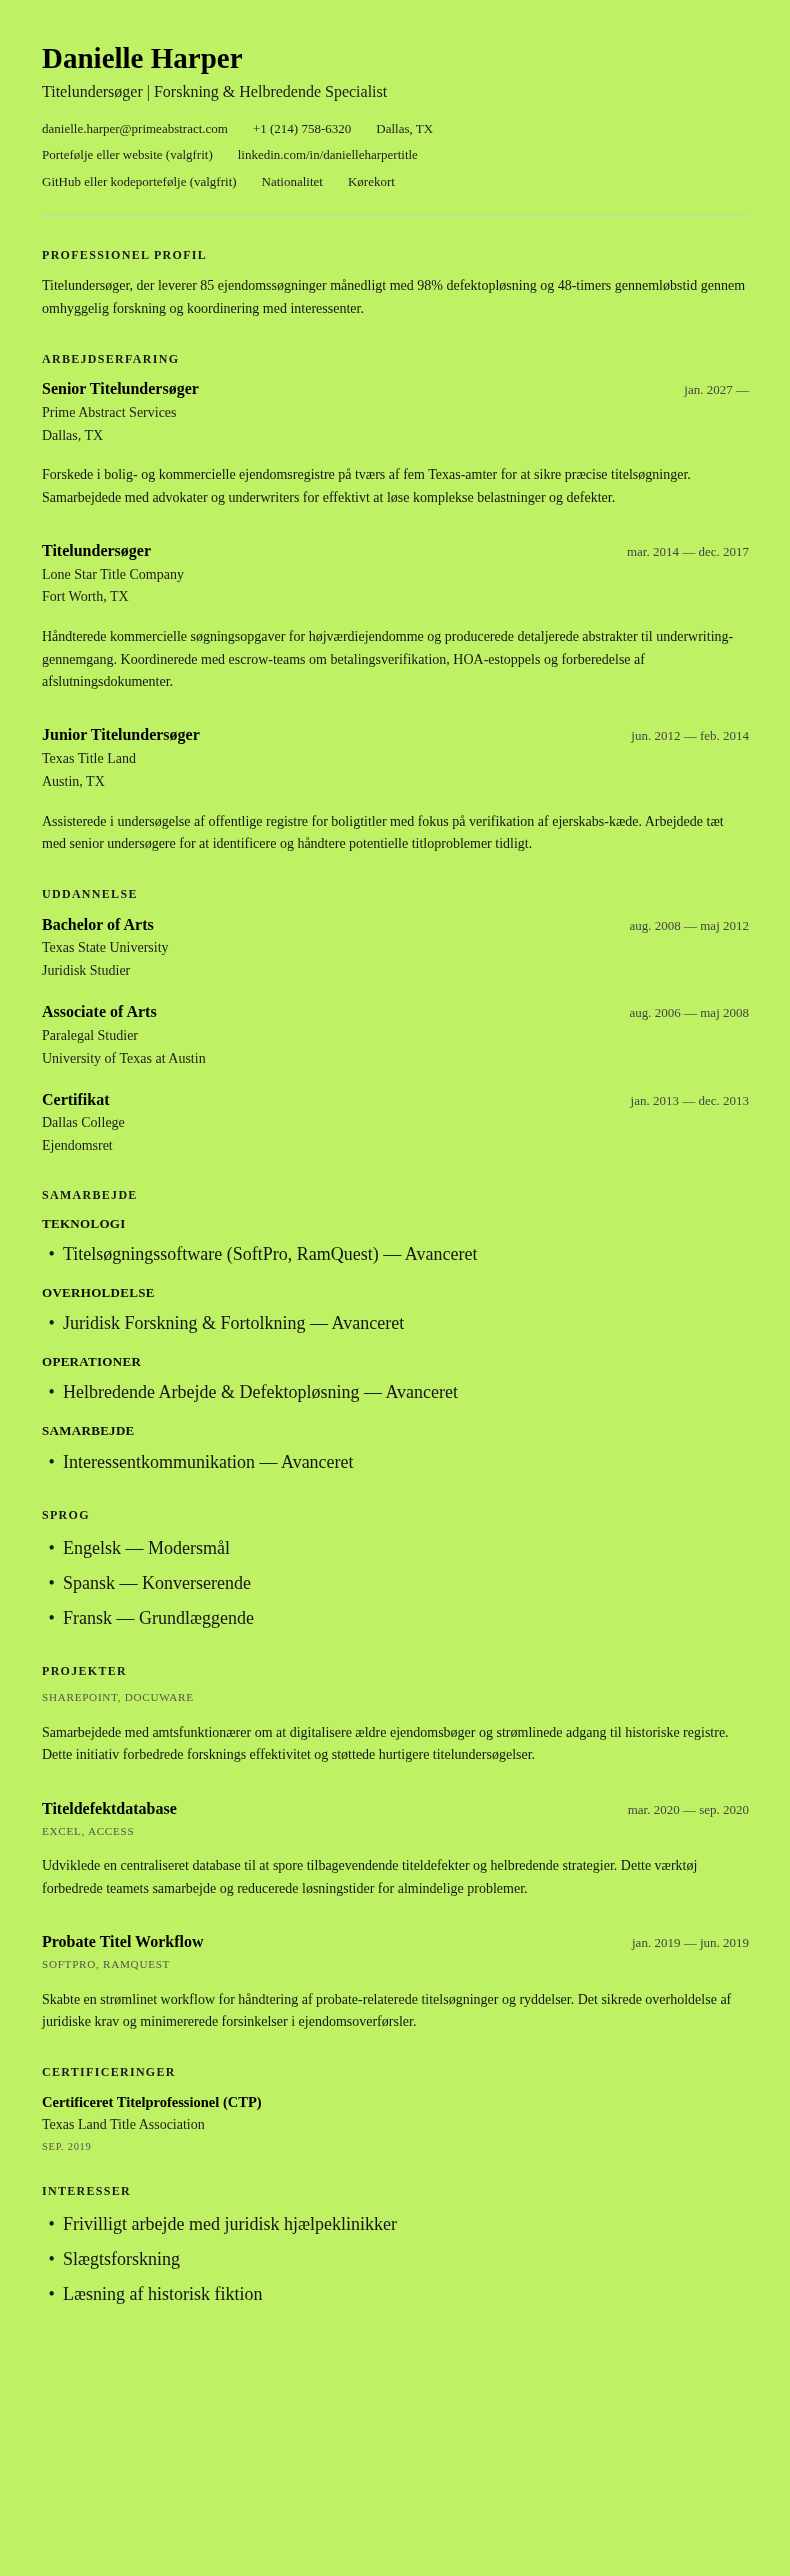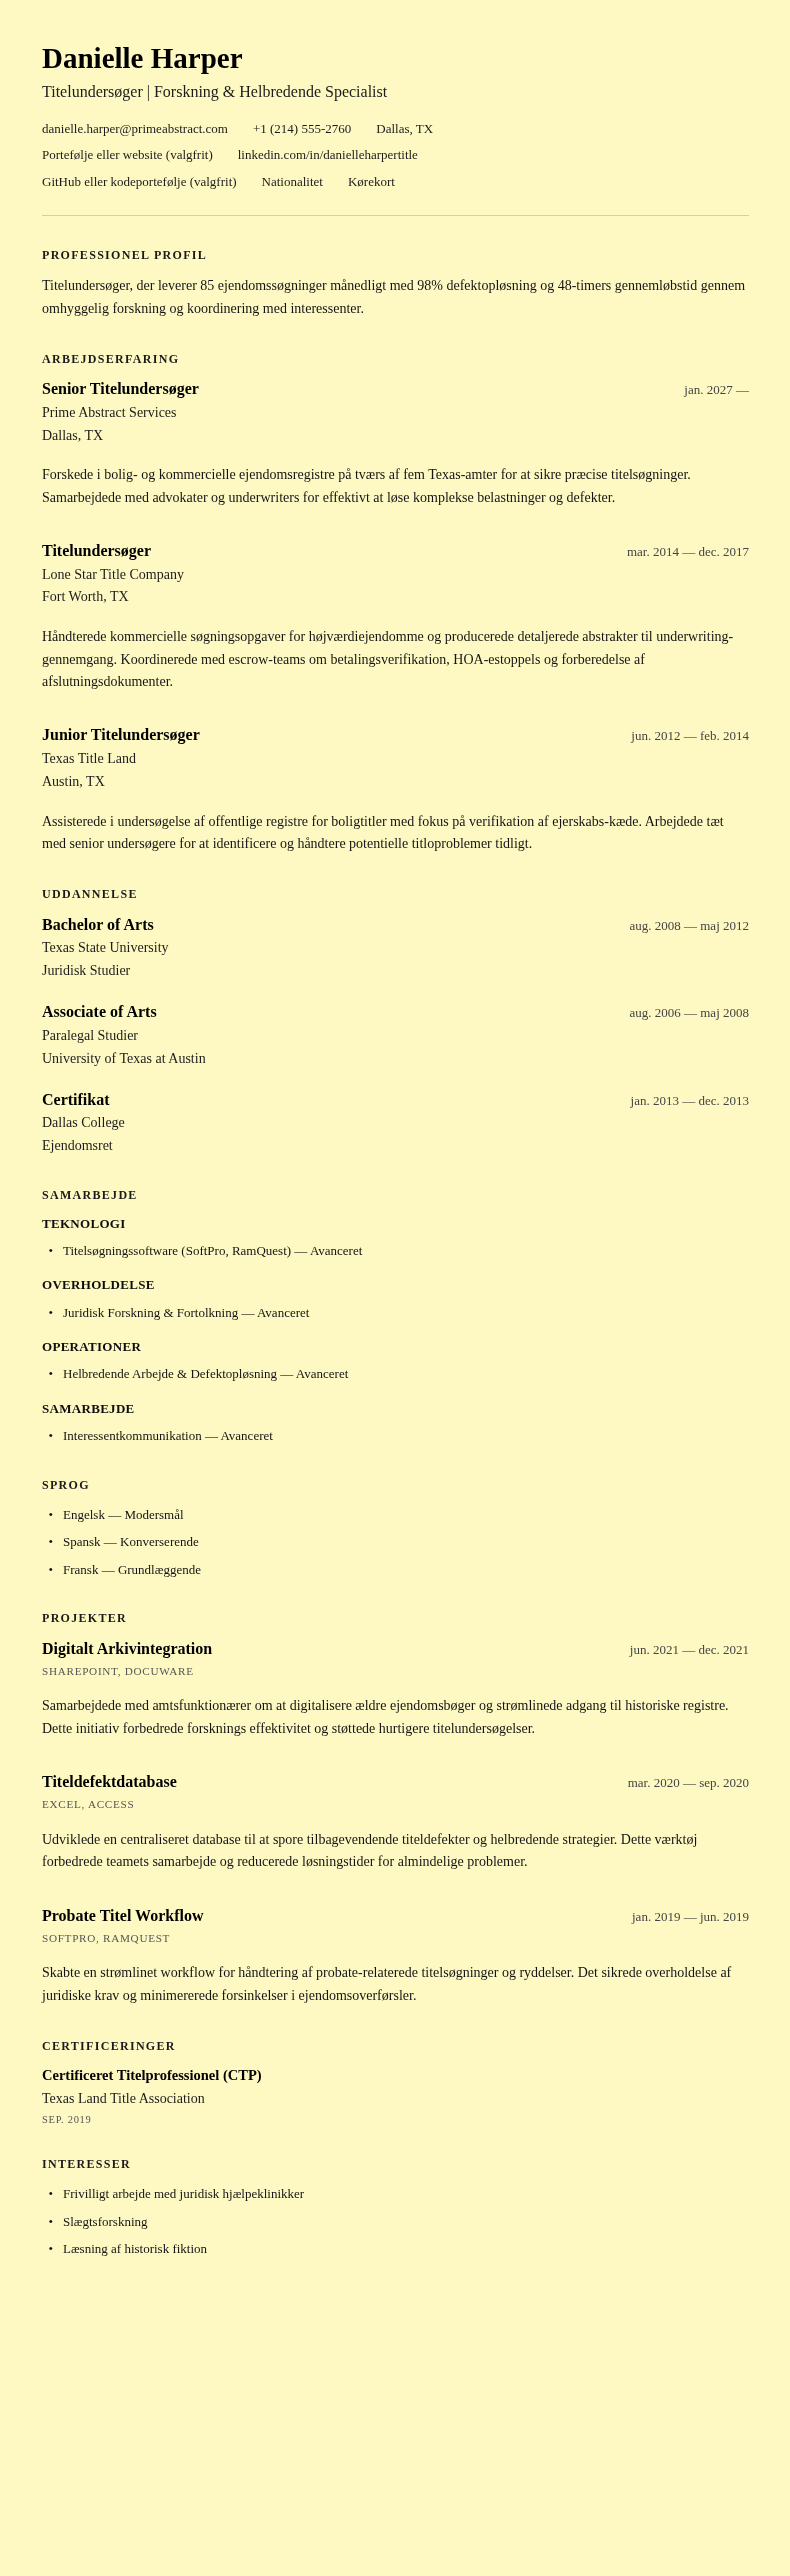--- a/index.html
+++ b/index.html
@@ -8,21 +8,21 @@
     padding: 0;
     background: #ffffff;
     color: #111111;
     font-family: "Liberation Serif", "DejaVu Serif", serif;
   }
   .page {
     width: 791px;
     min-height: 2576px;
     margin: 0 auto;
     padding: 42px 42px 53px 42px;
-    background: #fef9c3;
+    background: #bef264;
   }
   
   .name {
     font-size: 29px;
     font-weight: bold;
     margin: 0 0 6.6px 0;
     line-height: 1.15;
     color: #000000;
   }
   .tagline {
@@ -100,21 +100,21 @@
     color: #0d0d0d;
   }
   .bullet-list {
     list-style: none;
     margin: 0;
     padding: 0;
   }
   .bullet-list li {
     position: relative;
     padding-left: 21px;
-    font-size: 13px;
+    font-size: 18px;
     line-height: 1.5;
     margin-bottom: 8px;
     color: #141414;
   }
   .bullet-list li::before {
     content: "\2022";
     position: absolute;
     left: 6.6px;
     color: #141414;
   }
@@ -150,21 +150,21 @@
 <body>
 
 <div class="page">
 
   <header>
     <h1 class="name">Danielle Harper</h1>
     <div class="tagline">Titelundersøger | Forskning &amp; Helbredende Specialist</div>
 
     <div class="contact-row">
       <span>danielle.harper@primeabstract.com</span>
-      <span>+1 (214) 555-2760</span>
+      <span>+1 (214) 758-6320</span>
       <span>Dallas, TX</span>
     </div>
     <div class="contact-row">
       <span>Portefølje eller website (valgfrit)</span>
       <span>linkedin.com/in/danielleharpertitle</span>
     </div>
     <div class="contact-row">
       <span>GitHub eller kodeportefølje (valgfrit)</span>
       <span>Nationalitet</span>
       <span>Kørekort</span>
@@ -281,24 +281,20 @@
       <li>Engelsk — Modersmål</li>
       <li>Spansk — Konverserende</li>
       <li>Fransk — Grundlæggende</li>
     </ul>
   </section>
 
   <section>
     <h2 class="section-heading">PROJEKTER</h2>
 
     <article class="entry">
-      <div class="entry-head">
-        <h3 class="entry-title">Digitalt Arkivintegration</h3>
-        <span class="entry-date">jun. 2021 — dec. 2021</span>
-      </div>
       <div class="tools-line">SHAREPOINT, DOCUWARE</div>
       <p class="body-text entry-desc">Samarbejdede med amtsfunktionærer om at digitalisere ældre ejendomsbøger og strømlinede adgang til historiske registre. Dette initiativ forbedrede forsknings effektivitet og støttede hurtigere titelundersøgelser.</p>
     </article>
 
     <article class="entry">
       <div class="entry-head">
         <h3 class="entry-title">Titeldefektdatabase</h3>
         <span class="entry-date">mar. 2020 — sep. 2020</span>
       </div>
       <div class="tools-line">EXCEL, ACCESS</div>

